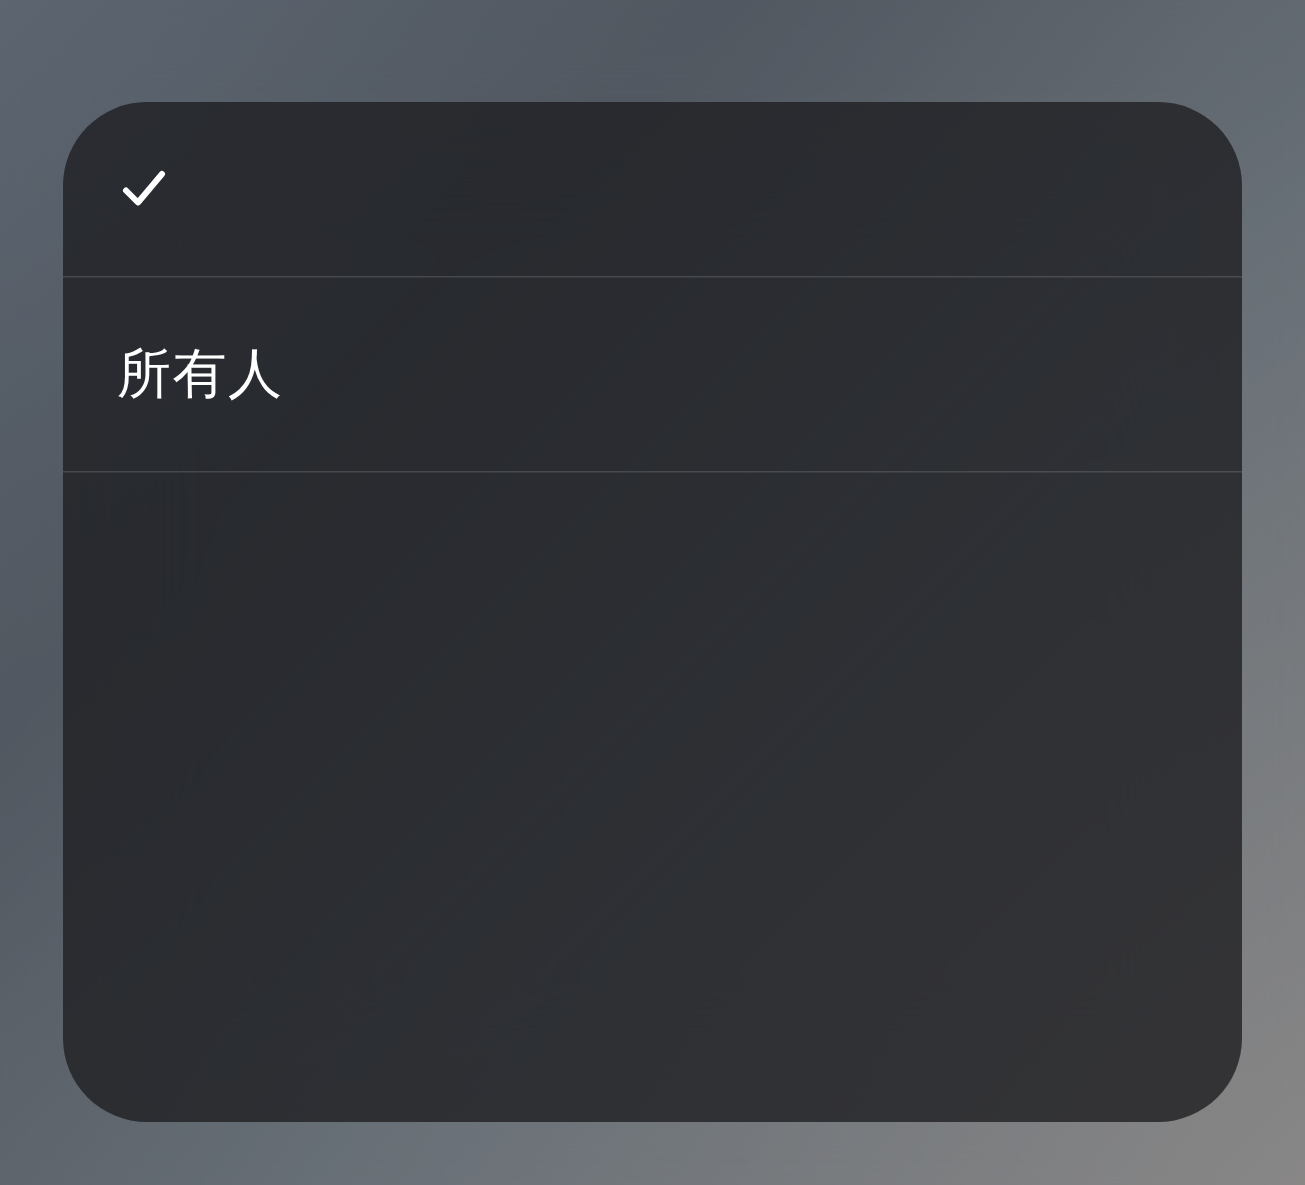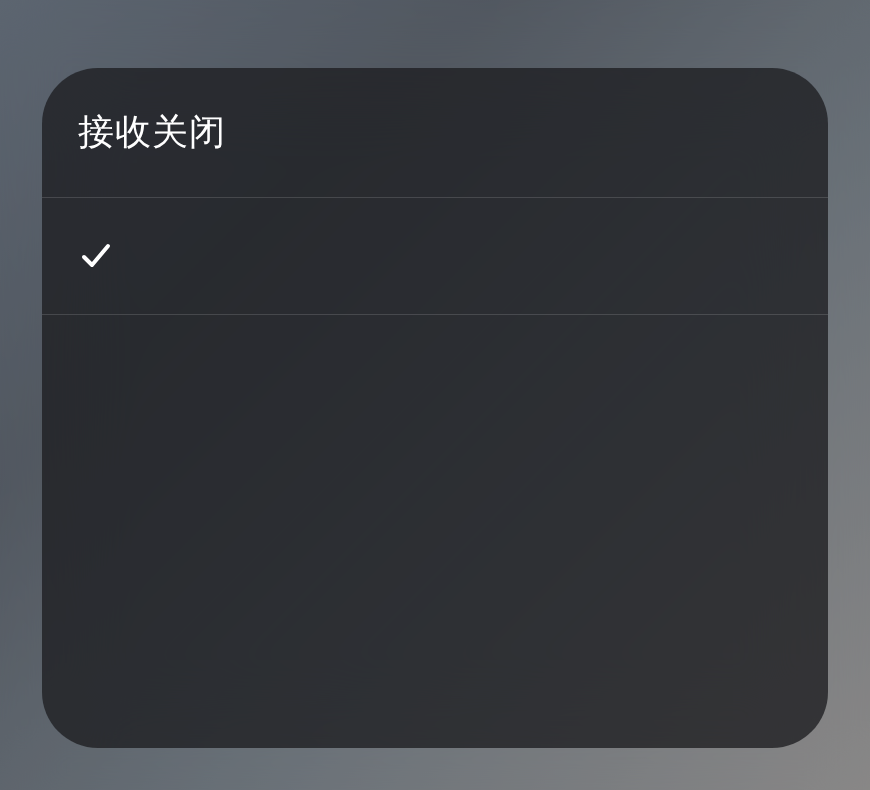--- a/index.html
+++ b/index.html
@@ -100,29 +100,29 @@
     }
   </style>
 </head>
 <body>
 
 <div class="panel">
 
 
   <div class="options">
 
-    <div class="option">
-      <span class="option-label">接收关闭</span>
-      <svg class="checkmark hidden" viewBox="0 0 36 36">
-        <polyline points="6,19 14,27 30,8"></polyline>
-      </svg>
-    </div>
 
     <div class="option">
       <svg class="checkmark" viewBox="0 0 36 36">
         <polyline points="6,19 14,27 30,8"></polyline>
       </svg>
     </div>
 
+    <div class="option">
+      <span class="option-label">所有人</span>
+      <svg class="checkmark hidden" viewBox="0 0 36 36">
+        <polyline points="6,19 14,27 30,8"></polyline>
+      </svg>
+    </div>
 
   </div>
 
 </div>
 
 </body></html>

